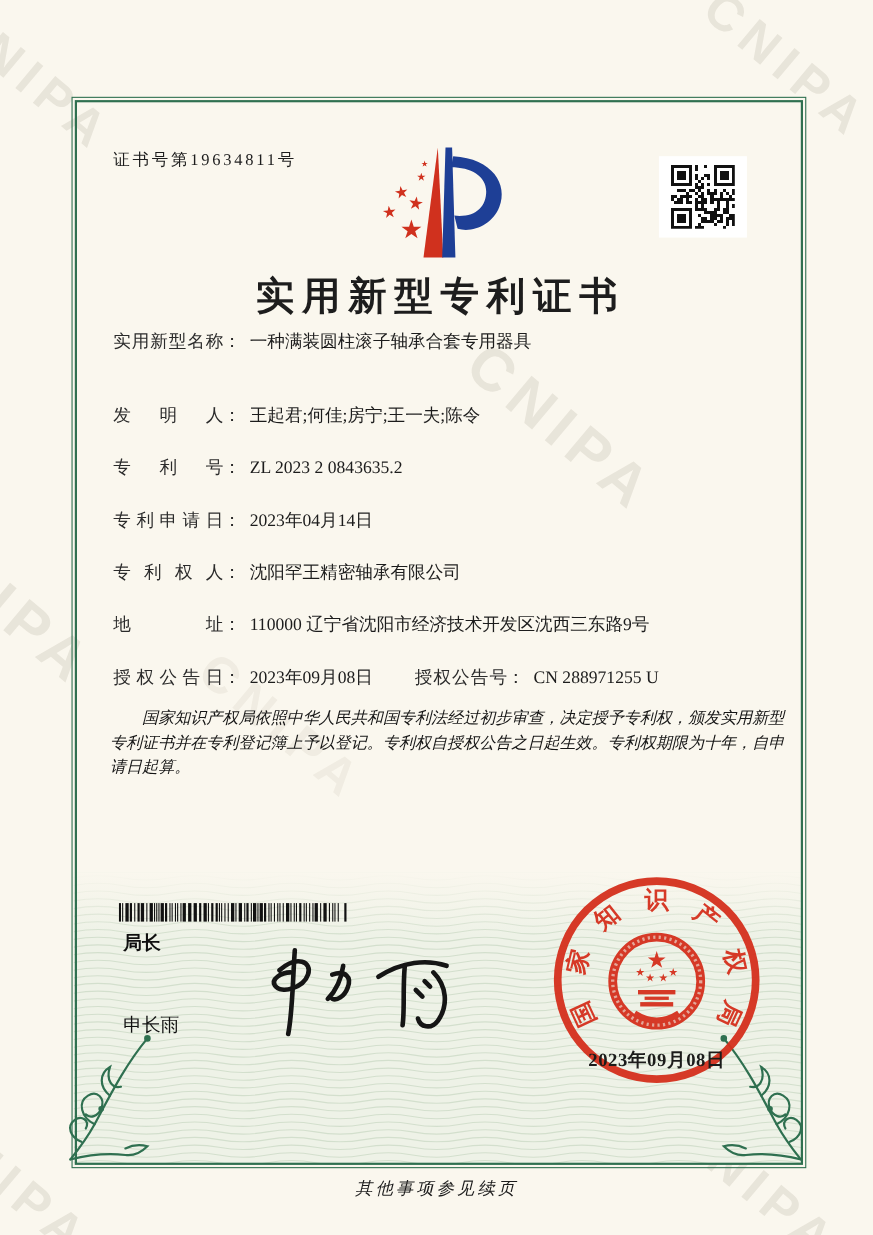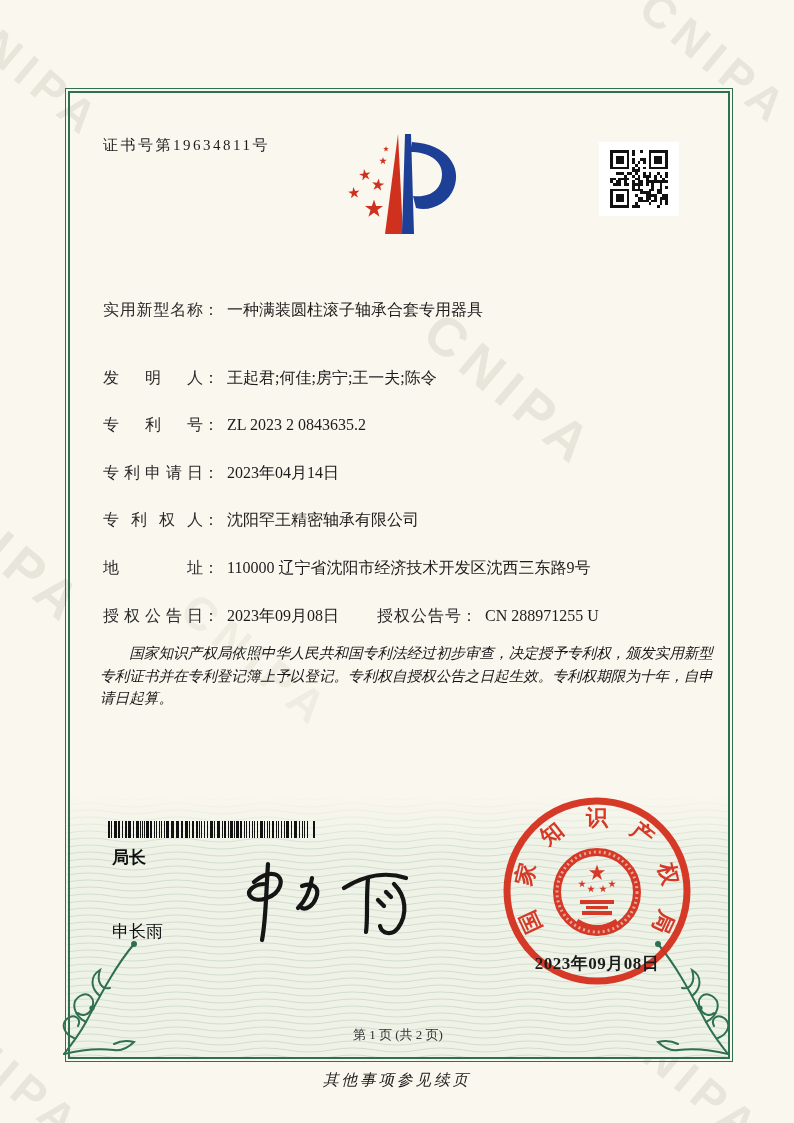--- a/index.html
+++ b/index.html
@@ -277,20 +277,21 @@
         <rect x="2" y="2" width="3" height="3" fill="#111"></rect>
         <rect x="14" y="0" width="7" height="7" fill="#111"></rect>
         <rect x="15" y="1" width="5" height="5" fill="#fff"></rect>
         <rect x="16" y="2" width="3" height="3" fill="#111"></rect>
         <rect x="0" y="14" width="7" height="7" fill="#111"></rect>
         <rect x="1" y="15" width="5" height="5" fill="#fff"></rect>
         <rect x="2" y="16" width="3" height="3" fill="#111"></rect>
       </svg>
   </div>
 
+  <div class="title">实用新型专利证书</div>
 
   <div class="fields">
     <div class="frow r0">
       <span class="flabel">实用新型名称</span><span class="fcolon">：</span><span class="fvalue">一种满装圆柱滚子轴承合套专用器具</span>
     </div>
     <div class="frow r1">
       <span class="flabel">发明人</span><span class="fcolon">：</span><span class="fvalue">王起君;何佳;房宁;王一夫;陈令</span>
     </div>
     <div class="frow r2">
       <span class="flabel">专利号</span><span class="fcolon">：</span><span class="fvalue">ZL 2023 2 0843635.2</span>
@@ -449,16 +450,15 @@
       <g fill="#d5301d">
         <rect x="33" y="54" width="34" height="4"></rect>
         <rect x="39" y="60" width="22" height="3"></rect>
         <rect x="35" y="65" width="30" height="4"></rect>
       </g>
       <path d="M30,75 q20,13 40,0" fill="none" stroke="#d5301d" stroke-width="5"></path>
     </svg>
     <div class="seal-date">2023年09月08日</div>
   </div>
 
-  <div class="page-no">第 1 页 (共 2 页)</div>
   <div class="continuation">其他事项参见续页</div>
 
 </div>
 
 </body></html>

